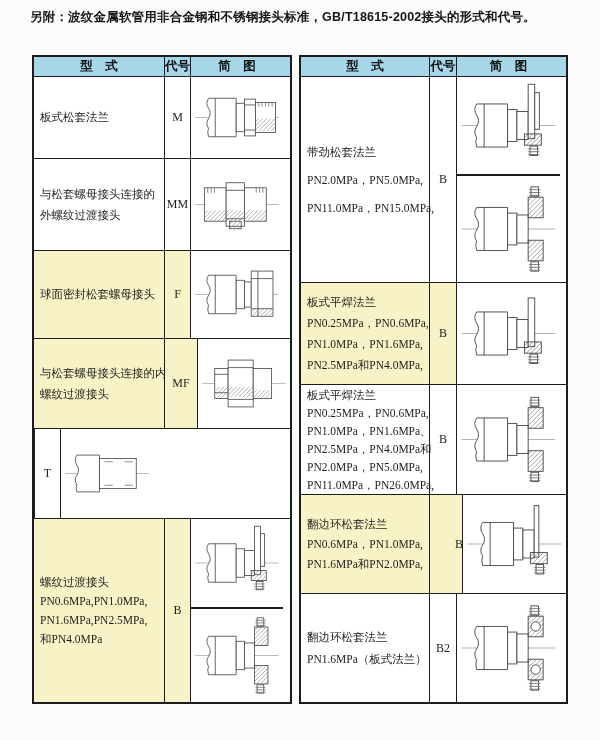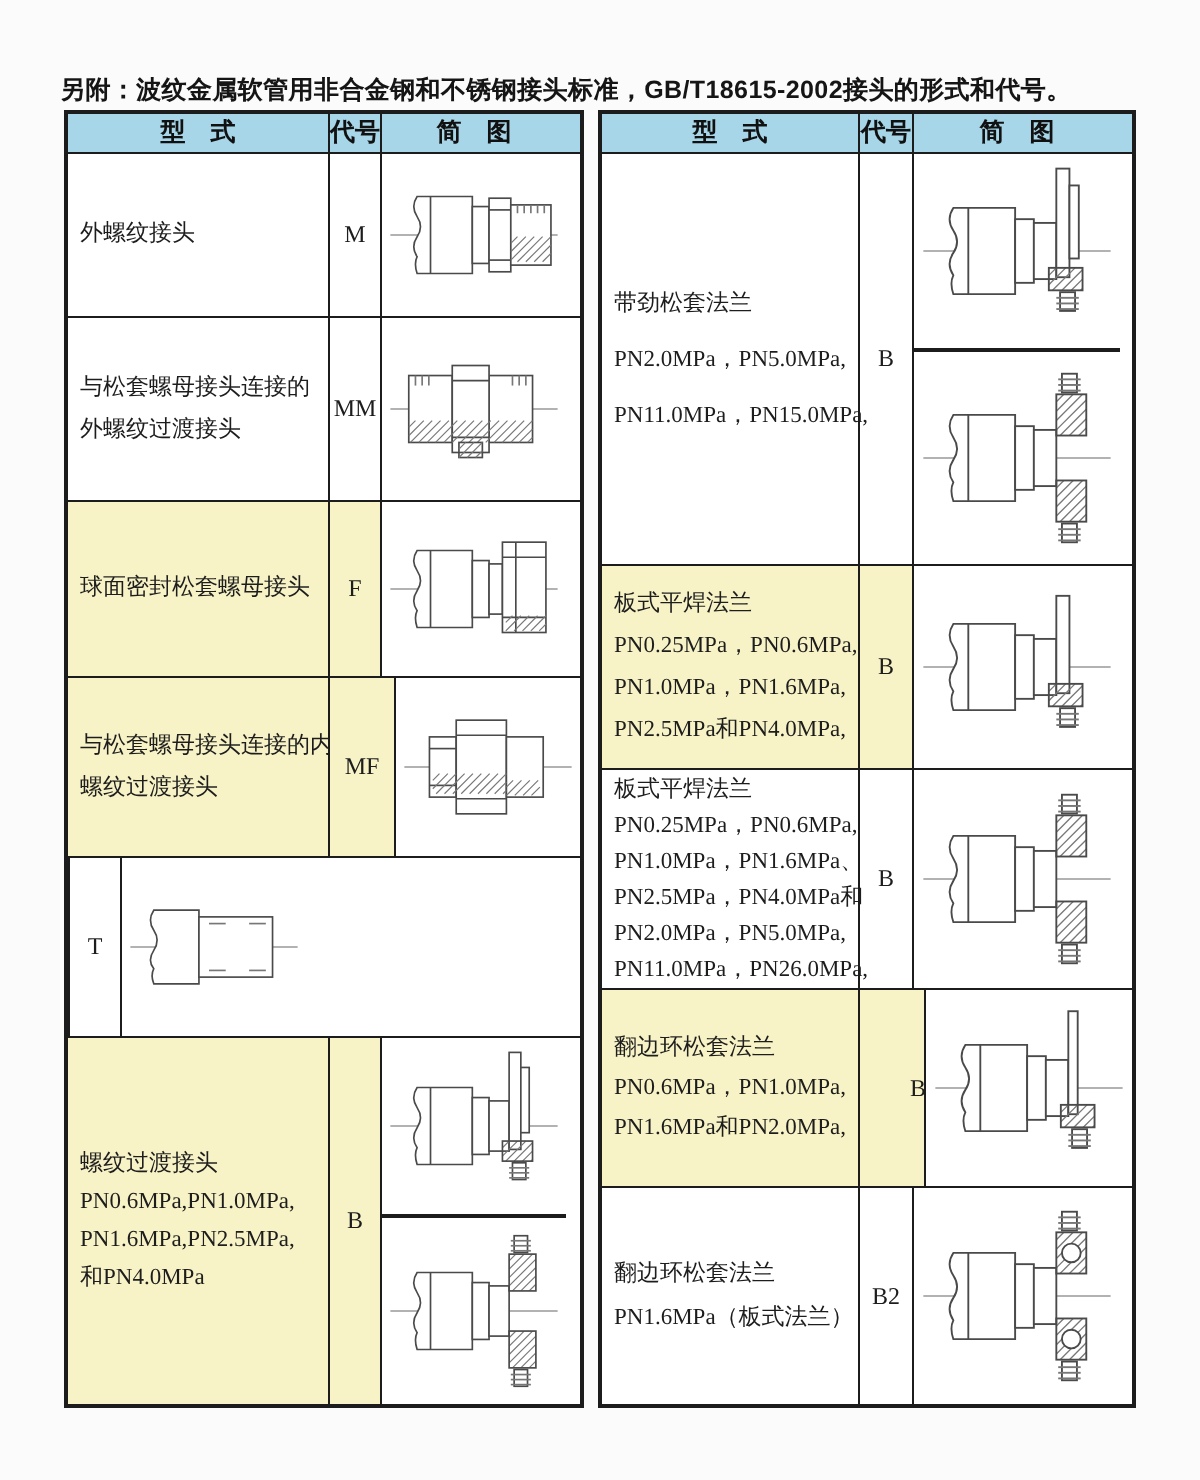--- a/index.html
+++ b/index.html
@@ -8,21 +8,20 @@
     background:var(--pg,#fbfbfb);
     font-family:"Liberation Serif",serif;
     position:relative;
     overflow:hidden;
   }
   .caption{
     position:absolute;left:30px;top:9px;
     font-family:"Liberation Sans",sans-serif;
     font-size:12.5px;font-weight:600;color:#151515;letter-spacing:.2px;
     white-space:nowrap;
-    margin-top:28px;
   }
   .tables{position:absolute;left:32px;top:55px;display:flex;gap:7px}
   .ftable{border:2px solid var(--bdr,#1c1c1c);background:#fff}
   .hrow{display:flex;height:20px;border-bottom:1.5px solid var(--bdr,#1c1c1c);background:var(--hdr,#a6d6e8)}
   .hcell{
     display:flex;align-items:center;justify-content:center;
     font-size:12.5px;font-weight:bold;color:#111;
   }
   .trow{display:flex}
   .trow:not(:last-child){border-bottom:1.5px solid var(--bdr,#1c1c1c)}
@@ -45,21 +44,21 @@
 <div class="caption">另附：波纹金属软管用非合金钢和不锈钢接头标准，GB/T18615-2002接头的形式和代号。</div>
 <div class="tables">
     <div class="ftable">
       <div class="hrow">
         <div class="hcell" style="width: 130px;">型　式</div>
         <div class="hcell bl" style="width: 26px;">代号</div>
         <div class="hcell bl" style="width: 93px;">简　图</div>
       </div>
       <div class="trow" style="height: 82px;">
         <div class="tcell" style="width: 130px; line-height: 21px;">
-          <div class="tline">外螺纹接头</div>
+          <div class="tline">板式松套法兰</div>
         </div>
         <div class="ccell bl" style="width: 26px;">M</div>
         <div class="scell bl" style="width: 93px;">
           <div class="dcell" style="flex: 1 1 0%;">
             <svg viewBox="0 0 110 96" preserveAspectRatio="xMidYMid meet">
               <line x1="5" y1="48" x2="105" y2="48" stroke="#999" stroke-width="0.8"></line>
               <path d="M54 25 H21 q-4 6 0 12 t0 12 t0 12 q-2 4 0 10 H54 Z" fill="#fff" stroke="#4a4a4a"></path>
               <line x1="29" y1="25" x2="29" y2="71" stroke="#4a4a4a" stroke-width="1"></line>
               <rect x="54" y="31" width="10" height="34" fill="#fff" stroke="#4a4a4a"></rect>
               <rect x="64" y="26" width="13" height="44" fill="#fff" stroke="#4a4a4a"></rect>

